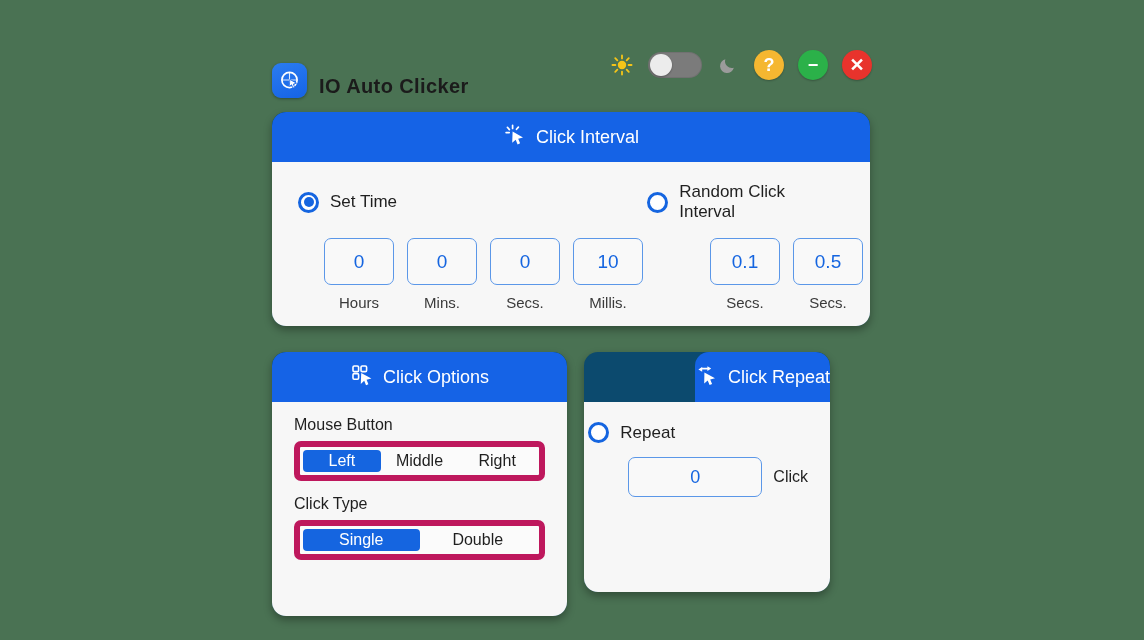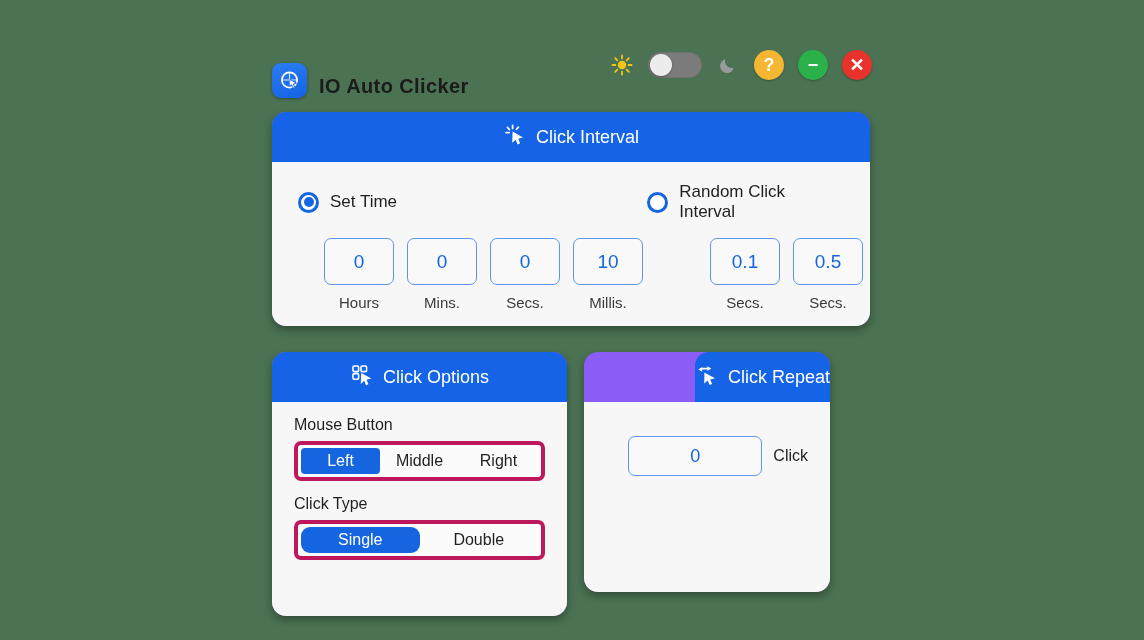--- a/index.html
+++ b/index.html
@@ -92,21 +92,21 @@
     box-shadow: 0 1px 2px rgba(0,0,0,0.25);
     line-height: 1;
   }
   .help-btn  { background: #f5b731; }
   .min-btn   { background: #2bb149; }
   .close-btn { background: #e8332c; }
 
   
   .panel {
     border-radius: 14px;
-    background: #8b5cf6;
+    background: #0c4a6e;
     box-shadow: 0 4px 9px rgba(0,0,0,0.33);
     overflow: hidden;
     display: flex;
     flex-direction: column;
   }
   .panel-header {
     background: #1563e6;
     height: 50px;
     display: flex;
     align-items: center;
@@ -216,21 +216,21 @@
     height: 240px;
     align-items: flex-end;
   }
   .options-body { padding: 14px 22px 0 22px; }
   .section-label {
     font-size: 16px;
     color: #1f1f1f;
     margin-bottom: 7px;
   }
   .segmented {
-    border: 4px solid #be185d;
+    border: 6px solid #be185d;
     border-radius: 7px;
     background: #fbfbfb;
     height: 40px;
     display: flex;
     align-items: center;
     padding: 3px;
     box-sizing: border-box;
     margin-bottom: 14px;
   }
   .seg {
@@ -240,21 +240,21 @@
     align-items: center;
     justify-content: center;
     font-size: 16px;
     color: #1f1f1f;
     border-radius: 4px;
   }
   .seg.active {
     background: #1565e0;
     color: #ffffff;
   }
-  .seg-2 .seg { flex: 1; border-radius: 9px; }
+  .seg-2 .seg { flex: 1; }
 
   .repeat-body { padding: 20px 22px 0 22px; }
   .repeat-input-row {
     display: flex;
     align-items: center;
     gap: 11px;
     margin: 14px 0 0 40px;
   }
   .wide-box {
     width: 134px;
@@ -416,20 +416,24 @@
             <path d="M12.4 3.2 L16.2 5.6 L12.4 8 Z"></path>
             <path d="M3.4 6.4 L7.2 4 L7.2 8.8 Z"></path>
           </g>
           <path d="M6.4 5.6 h7.2" stroke="#ffffff" stroke-width="1.7" stroke-linecap="round"></path>
           <path d="M9.4 9.4 L20 15.2 L15.2 16.4 L17.1 21 L14.6 22.1 L12.7 17.4 L9.2 20.6 Z" fill="#ffffff"></path>
         </svg>
       </span>
       <span>Click Repeat</span>
     </div>
     <div class="panel-body repeat-body">
+      <div class="radio-item">
+        <span class="radio"></span>
+        <span class="radio-label">Repeat</span>
+      </div>
 
       <div class="repeat-input-row">
         <div class="wide-box">0</div>
         <div class="times-label">Click</div>
       </div>
 
     </div>
   </div>
 
 </div>

